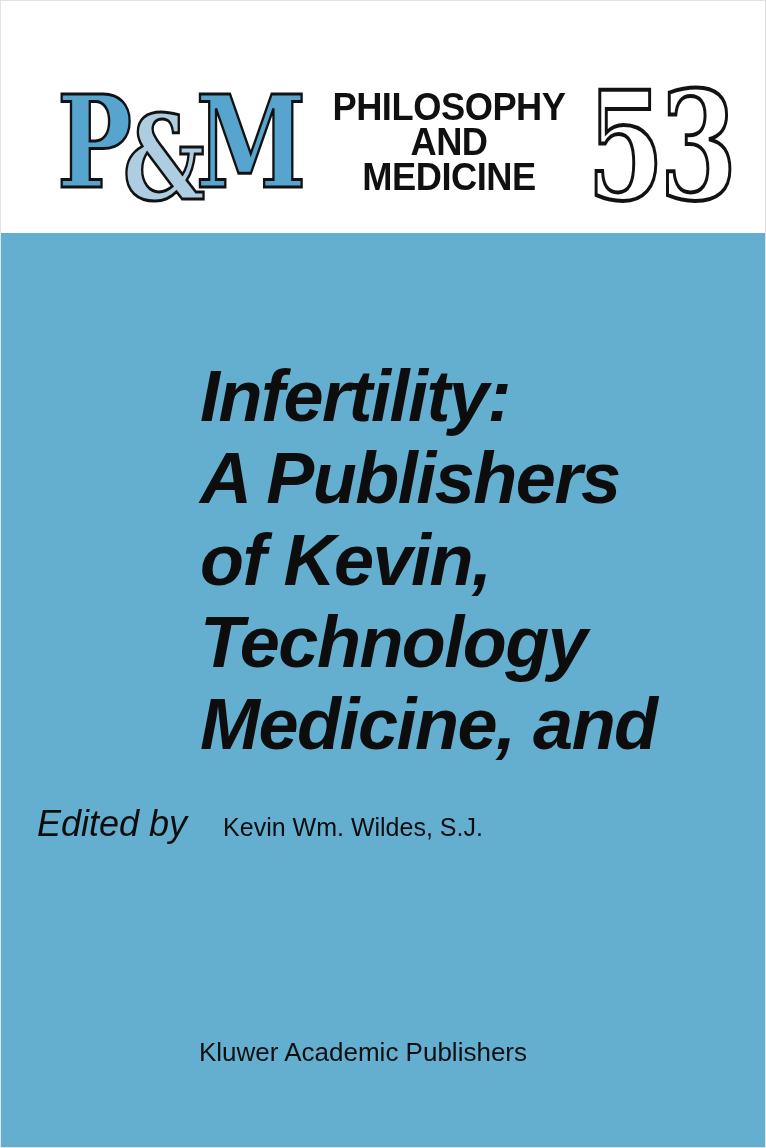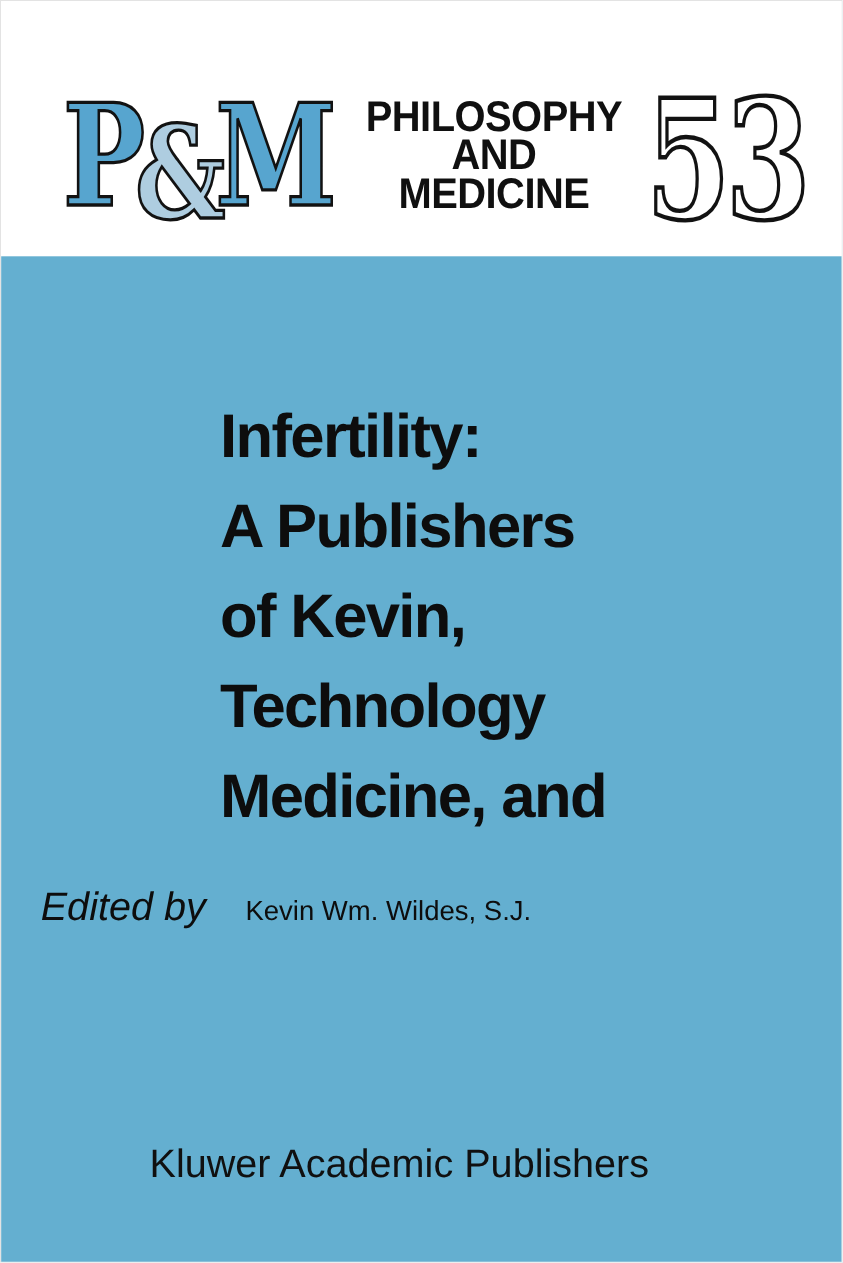--- a/index.html
+++ b/index.html
@@ -65,45 +65,46 @@
   }
   
   .cover-panel {
     position: absolute; left: 0; top: 232px;
     width: 766px; height: 916px;
     background: var(--panel-color, #64afd0);
   }
   .book-title {
     position: absolute; left: 199px; top: 354px;
     font-weight: bold;
-    font-size: 56px; line-height: 82px;
+    font-size: 72px; line-height: 82px;
     letter-spacing: -1.5px;
     color: var(--text-color, #0d0d0d);
     white-space: nowrap;
+    font-style: italic;
   }
   .byline {
     position: absolute; left: 36px; top: 802px;
     white-space: nowrap;
     color: var(--text-color, #0d0d0d);
   }
   .byline .edited-by {
     font-style: italic;
     font-size: 36px;
   }
   .byline .editor-name {
     font-size: 25px;
     margin-left: 36px;
   }
   .publisher-line {
     position: absolute; left: 0; top: 1036px;
     width: 766px;
     box-sizing: border-box;
     padding-right: 42px;
     text-align: center;
-    font-size: 36px;
+    font-size: 26px;
     color: #101010;
   }
 </style>
 </head>
 <body style="--panel-color: #64afd0; --logo-letter-color: #57a5cf; --logo-amp-color: #aecde0; --volume-fill: #ffffff; --text-color: #0d0d0d;">
 
 <div class="page">
 
   <div class="header-band">
 

